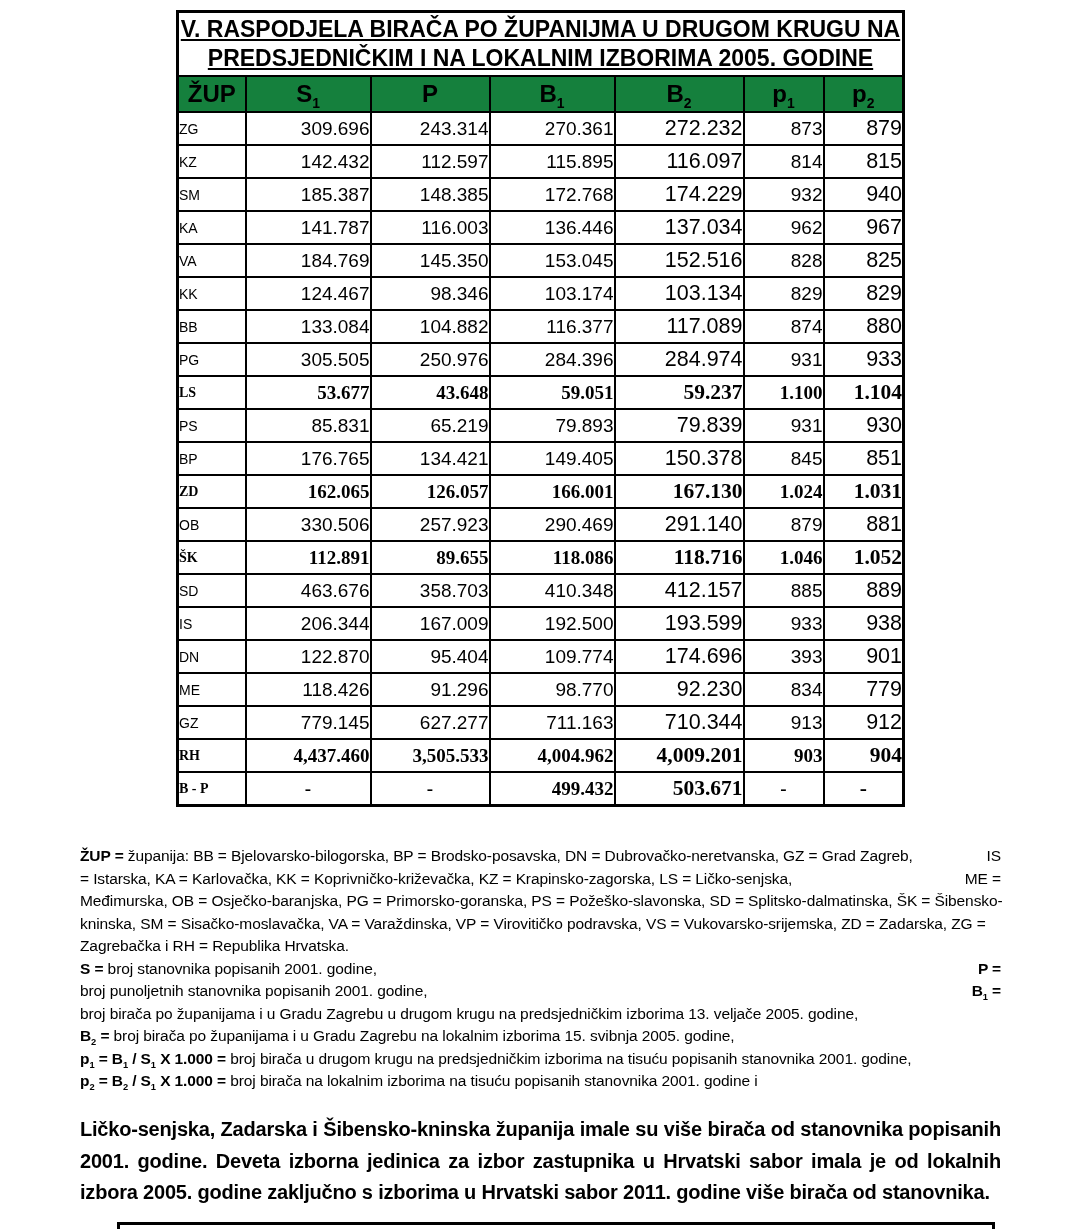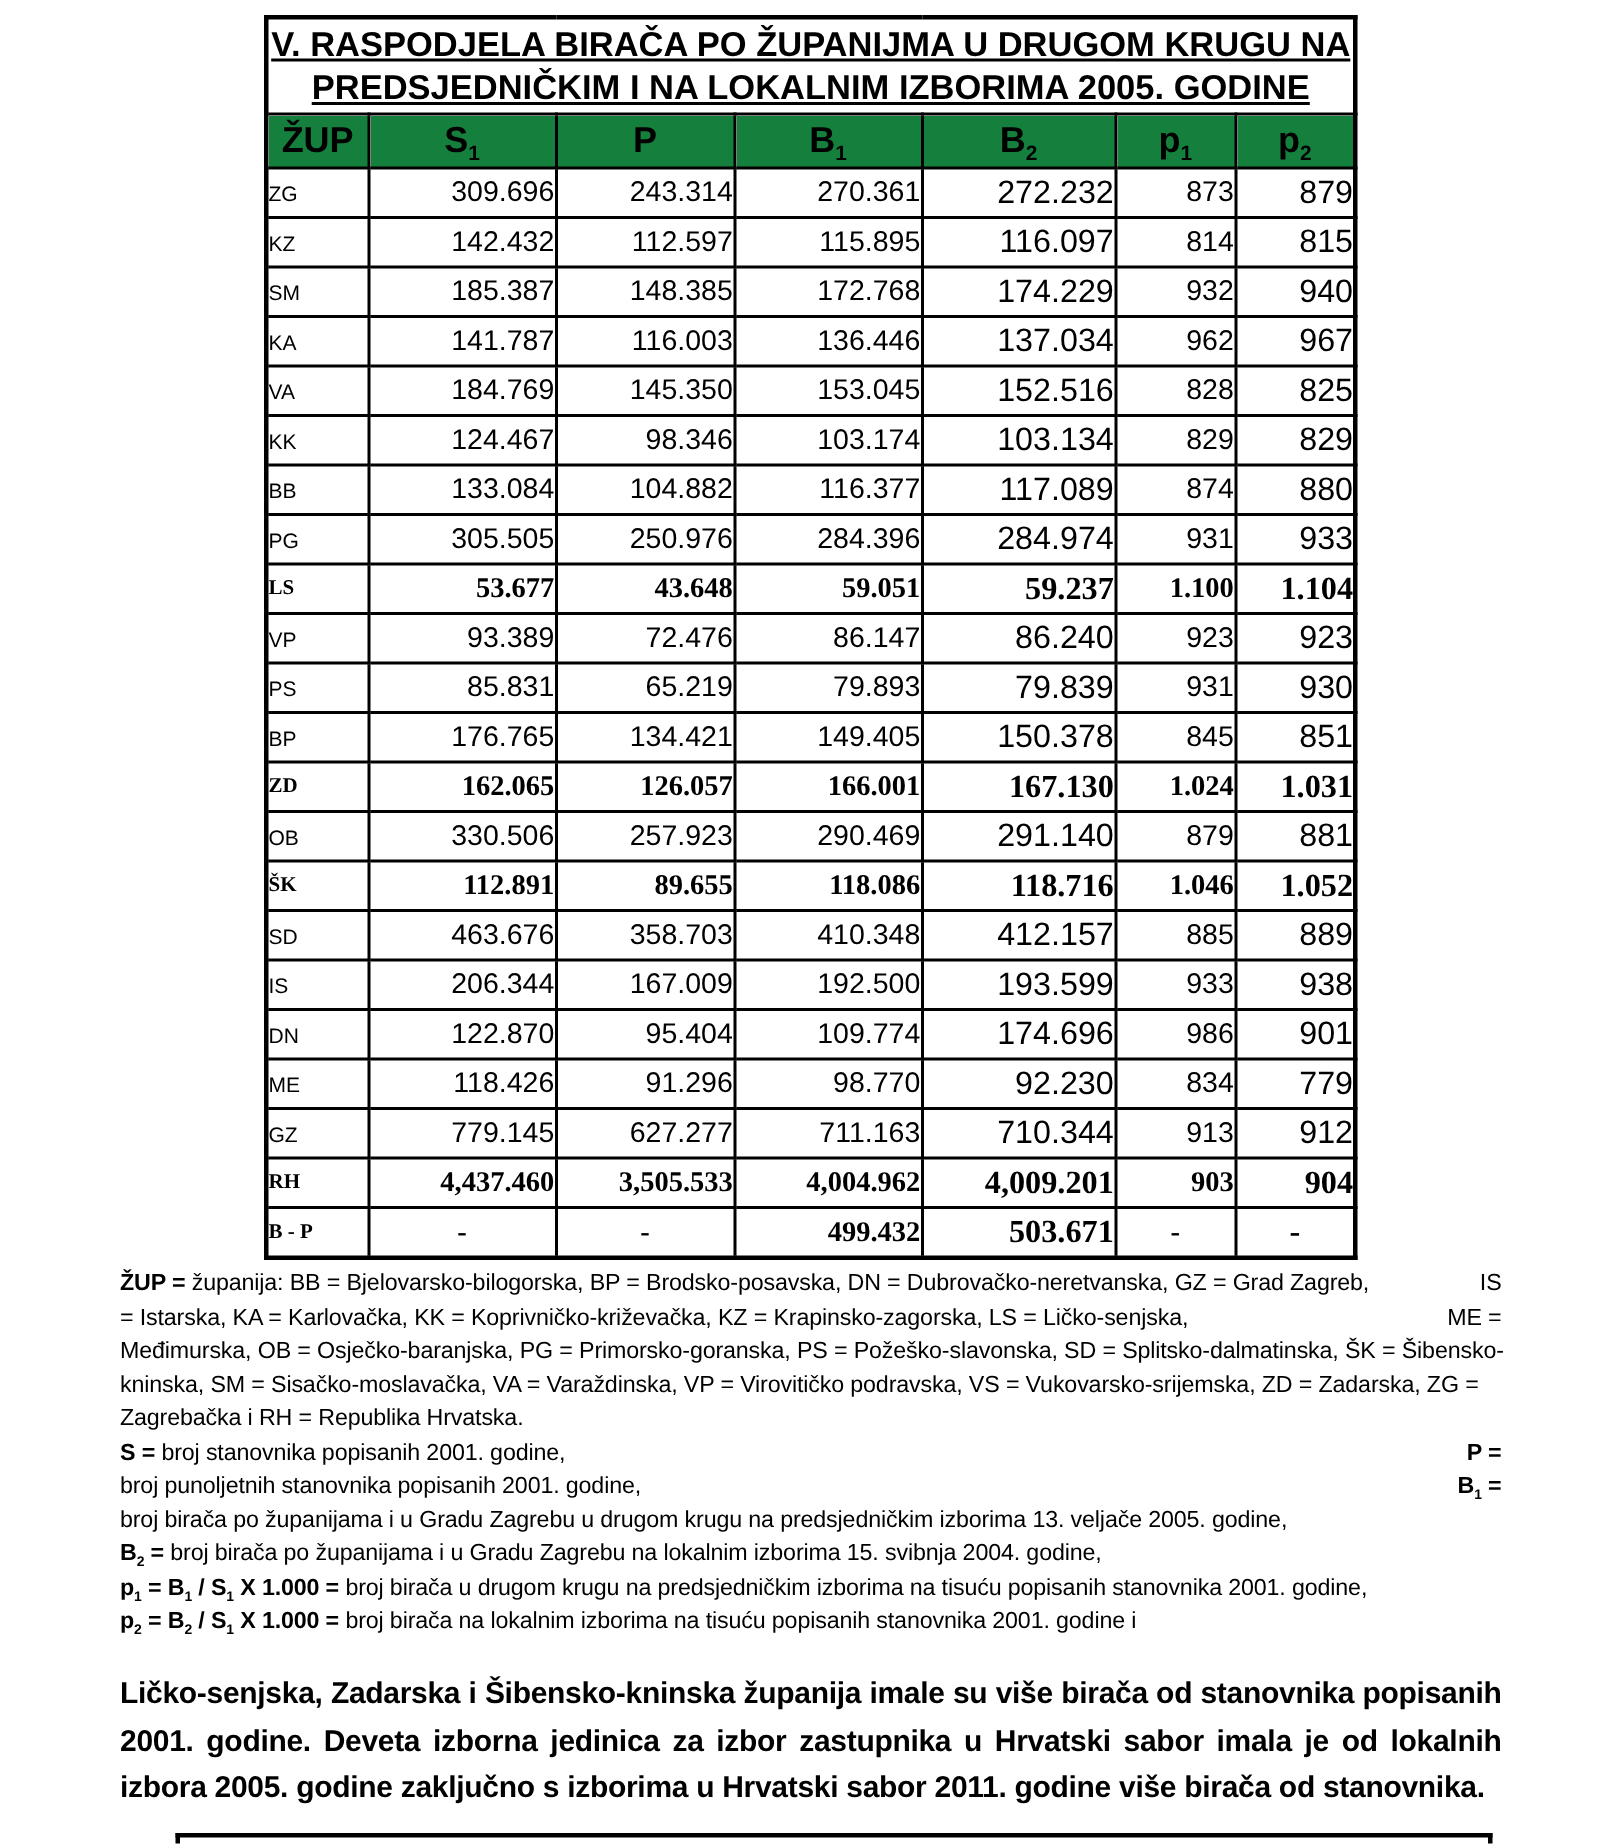--- a/index.html
+++ b/index.html
@@ -160,29 +160,20 @@
         <tr class="bold">
           <td class="col-zup">LS</td>
           <td class="col-s1 num">53.677</td>
           <td class="col-p num">43.648</td>
           <td class="col-b1 num">59.051</td>
           <td class="col-b2 num">59.237</td>
           <td class="col-p1 num">1.100</td>
           <td class="col-p2 num">1.104</td>
         </tr>
         <tr>
-          <td class="col-zup">VP</td>
-          <td class="col-s1 num">93.389</td>
-          <td class="col-p num">72.476</td>
-          <td class="col-b1 num">86.147</td>
-          <td class="col-b2 num">86.240</td>
-          <td class="col-p1 num">923</td>
-          <td class="col-p2 num">923</td>
-        </tr>
-        <tr>
           <td class="col-zup">PS</td>
           <td class="col-s1 num">85.831</td>
           <td class="col-p num">65.219</td>
           <td class="col-b1 num">79.893</td>
           <td class="col-b2 num">79.839</td>
           <td class="col-p1 num">931</td>
           <td class="col-p2 num">930</td>
         </tr>
         <tr>
           <td class="col-zup">BP</td>
@@ -237,21 +228,21 @@
           <td class="col-b2 num">193.599</td>
           <td class="col-p1 num">933</td>
           <td class="col-p2 num">938</td>
         </tr>
         <tr>
           <td class="col-zup">DN</td>
           <td class="col-s1 num">122.870</td>
           <td class="col-p num">95.404</td>
           <td class="col-b1 num">109.774</td>
           <td class="col-b2 num">174.696</td>
-          <td class="col-p1 num">986</td>
+          <td class="col-p1 num">393</td>
           <td class="col-p2 num">901</td>
         </tr>
         <tr>
           <td class="col-zup">ME</td>
           <td class="col-s1 num">118.426</td>
           <td class="col-p num">91.296</td>
           <td class="col-b1 num">98.770</td>
           <td class="col-b2 num">92.230</td>
           <td class="col-p1 num">834</td>
           <td class="col-p2 num">779</td>
@@ -288,21 +279,21 @@
 
   <div class="footnotes" id="footnotes">
       <div class="fline"><span class="b">ŽUP = </span><span>županija: BB = Bjelovarsko-bilogorska, BP = Brodsko-posavska,  DN = Dubrovačko-neretvanska,  GZ = Grad Zagreb,</span><span class="tail"><span>IS</span></span></div>
       <div class="fline"><span>= Istarska, KA = Karlovačka,  KK = Koprivničko-križevačka, KZ = Krapinsko-zagorska, LS = Ličko-senjska,</span><span class="tail"><span>ME =</span></span></div>
       <div class="fline"><span>Međimurska, OB = Osječko-baranjska, PG = Primorsko-goranska,  PS = Požeško-slavonska, SD = Splitsko-dalmatinska, ŠK = Šibensko-</span></div>
       <div class="fline"><span>kninska, SM = Sisačko-moslavačka, VA = Varaždinska, VP = Virovitičko podravska, VS = Vukovarsko-srijemska,  ZD = Zadarska, ZG =</span></div>
       <div class="fline"><span>Zagrebačka i RH = Republika Hrvatska.</span></div>
       <div class="fline"><span class="b">S = </span><span>broj stanovnika popisanih 2001. godine,</span><span class="tail"><span class="b">P =</span></span></div>
       <div class="fline"><span>broj punoljetnih stanovnika popisanih 2001. godine,</span><span class="tail"><span class="b">B</span><sub class="b">1</sub><span class="b"> =</span></span></div>
       <div class="fline"><span>broj birača po županijama i u Gradu Zagrebu u drugom krugu na predsjedničkim izborima 13. veljače 2005. godine,</span></div>
-      <div class="fline"><span class="b">B</span><sub class="b">2</sub><span class="b"> = </span><span>broj birača po županijama i u Gradu Zagrebu na lokalnim izborima 15. svibnja 2004. godine,</span></div>
+      <div class="fline"><span class="b">B</span><sub class="b">2</sub><span class="b"> = </span><span>broj birača po županijama i u Gradu Zagrebu na lokalnim izborima 15. svibnja 2005. godine,</span></div>
       <div class="fline"><span class="b">p</span><sub class="b">1</sub><span class="b"> = B</span><sub class="b">1</sub><span class="b"> / S</span><sub class="b">1</sub><span class="b"> X 1.000 = </span><span>broj birača u drugom krugu na predsjedničkim izborima na tisuću popisanih stanovnika 2001. godine,</span></div>
       <div class="fline"><span class="b">p</span><sub class="b">2</sub><span class="b"> = B</span><sub class="b">2</sub><span class="b"> / S</span><sub class="b">1</sub><span class="b"> X 1.000 = </span><span>broj birača na lokalnim izborima na tisuću popisanih stanovnika 2001. godine i</span></div>
     </div>
 
   <div class="conclusion">Ličko-senjska, Zadarska i Šibensko-kninska županija imale su više birača od stanovnika popisanih 2001. godine. Deveta izborna jedinica za izbor zastupnika u Hrvatski sabor imala je od lokalnih izbora 2005. godine zaključno s izborima u Hrvatski sabor 2011. godine više birača od stanovnika.</div>
 
   <div class="bottom-box"></div>
 
 </div>
 

